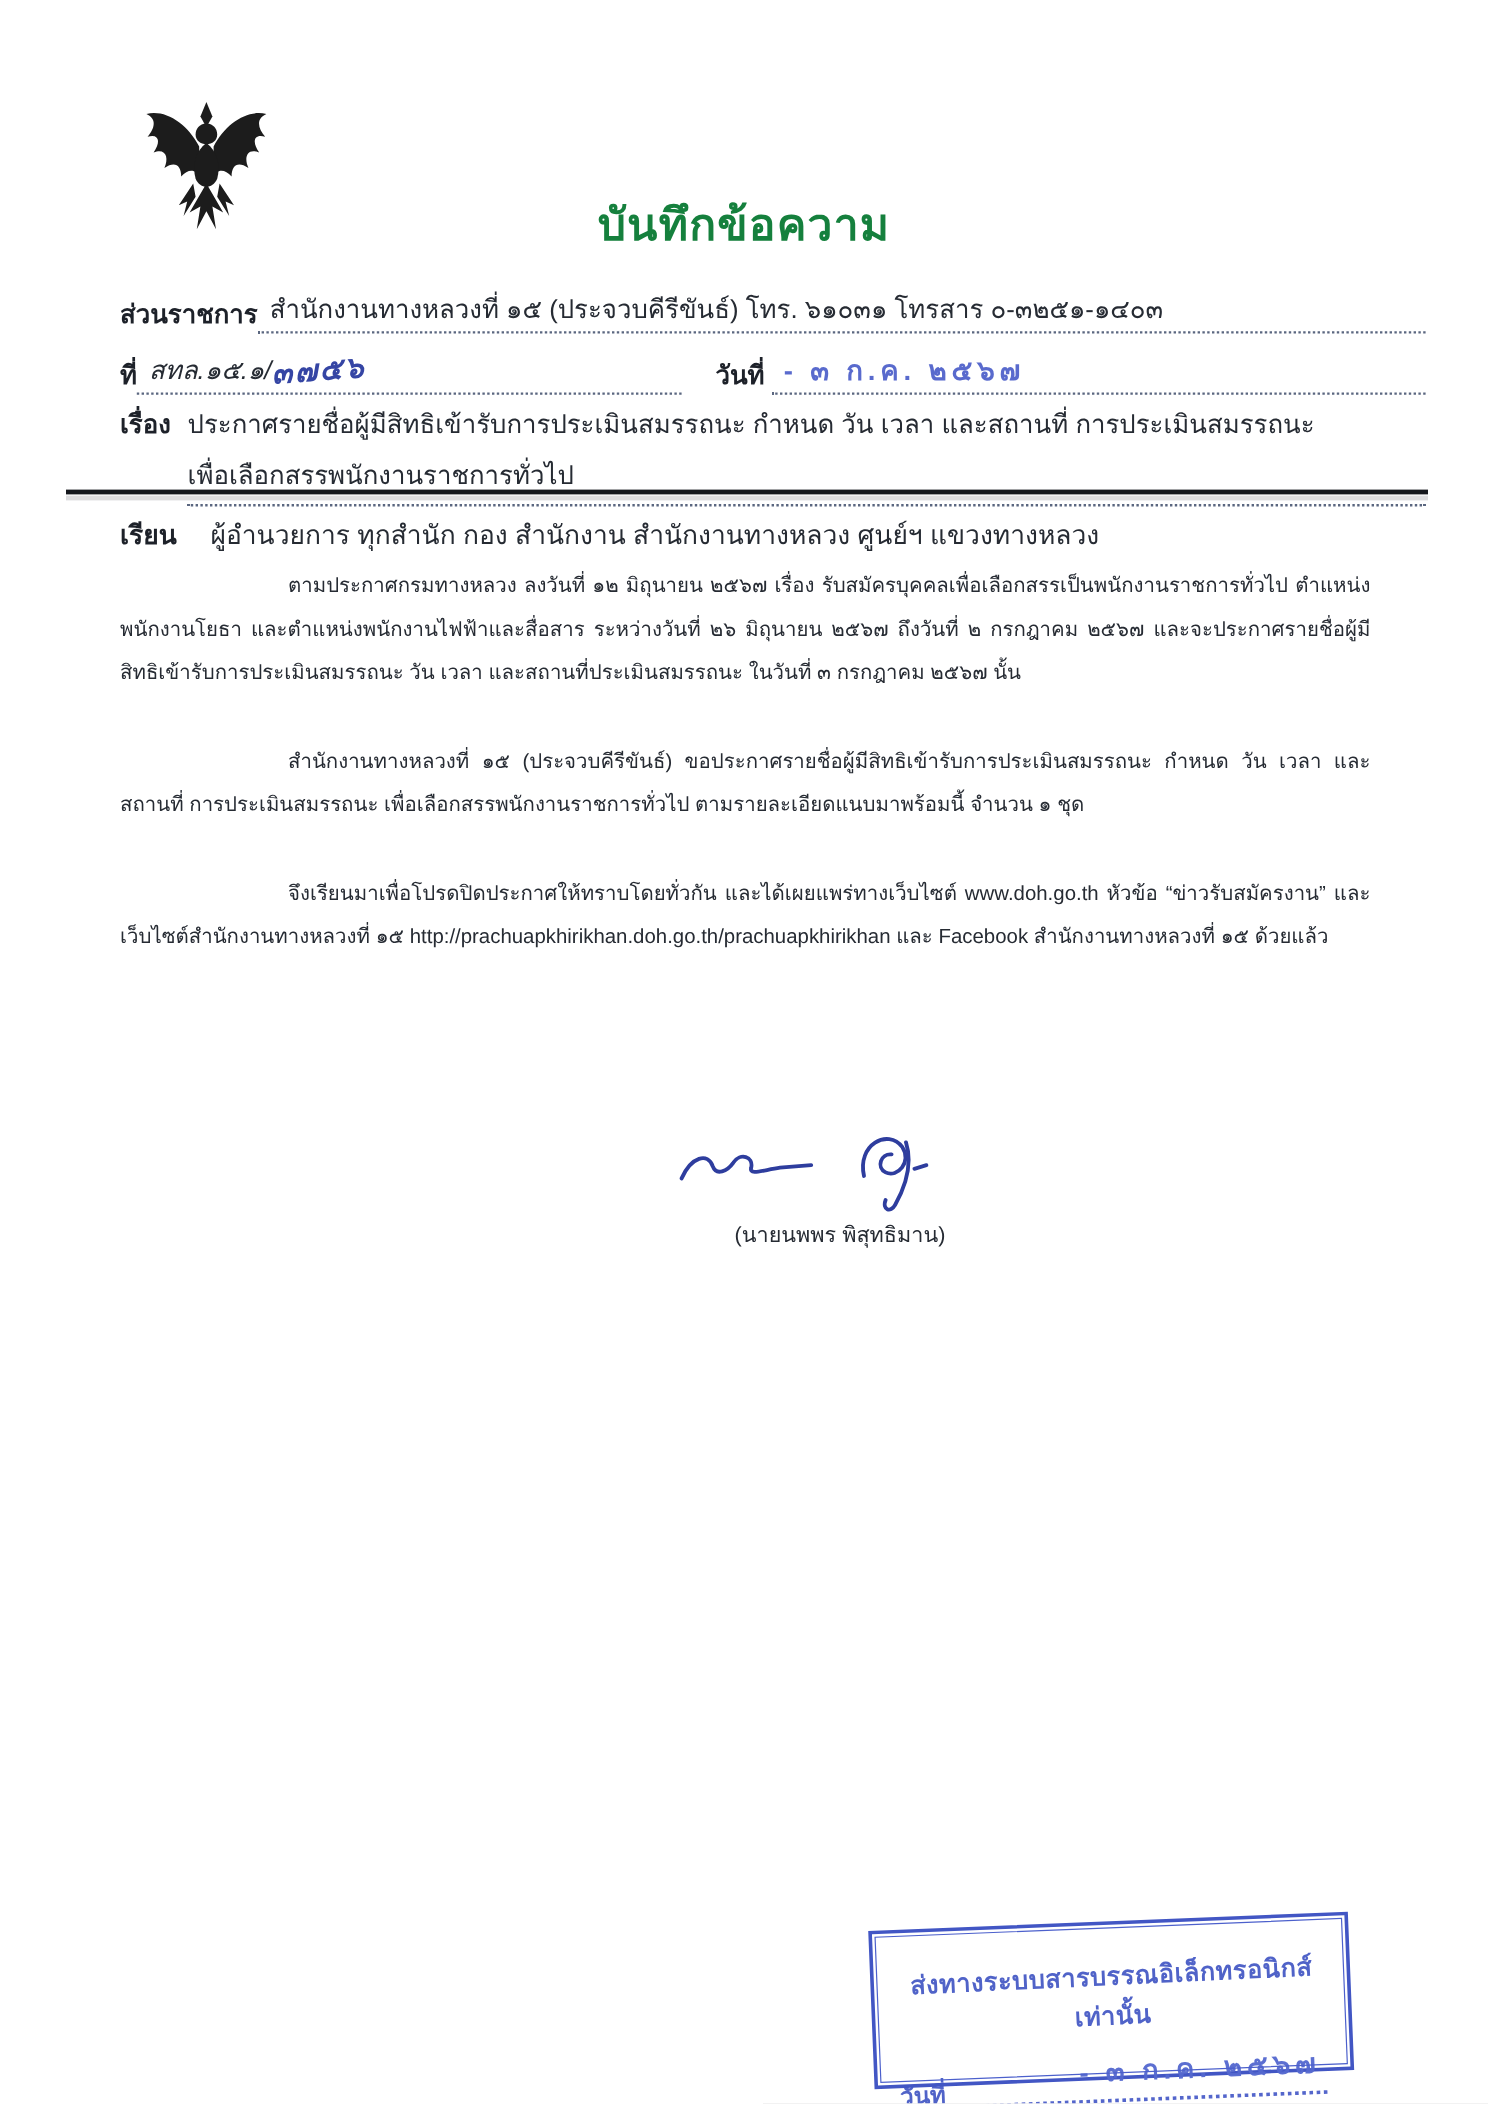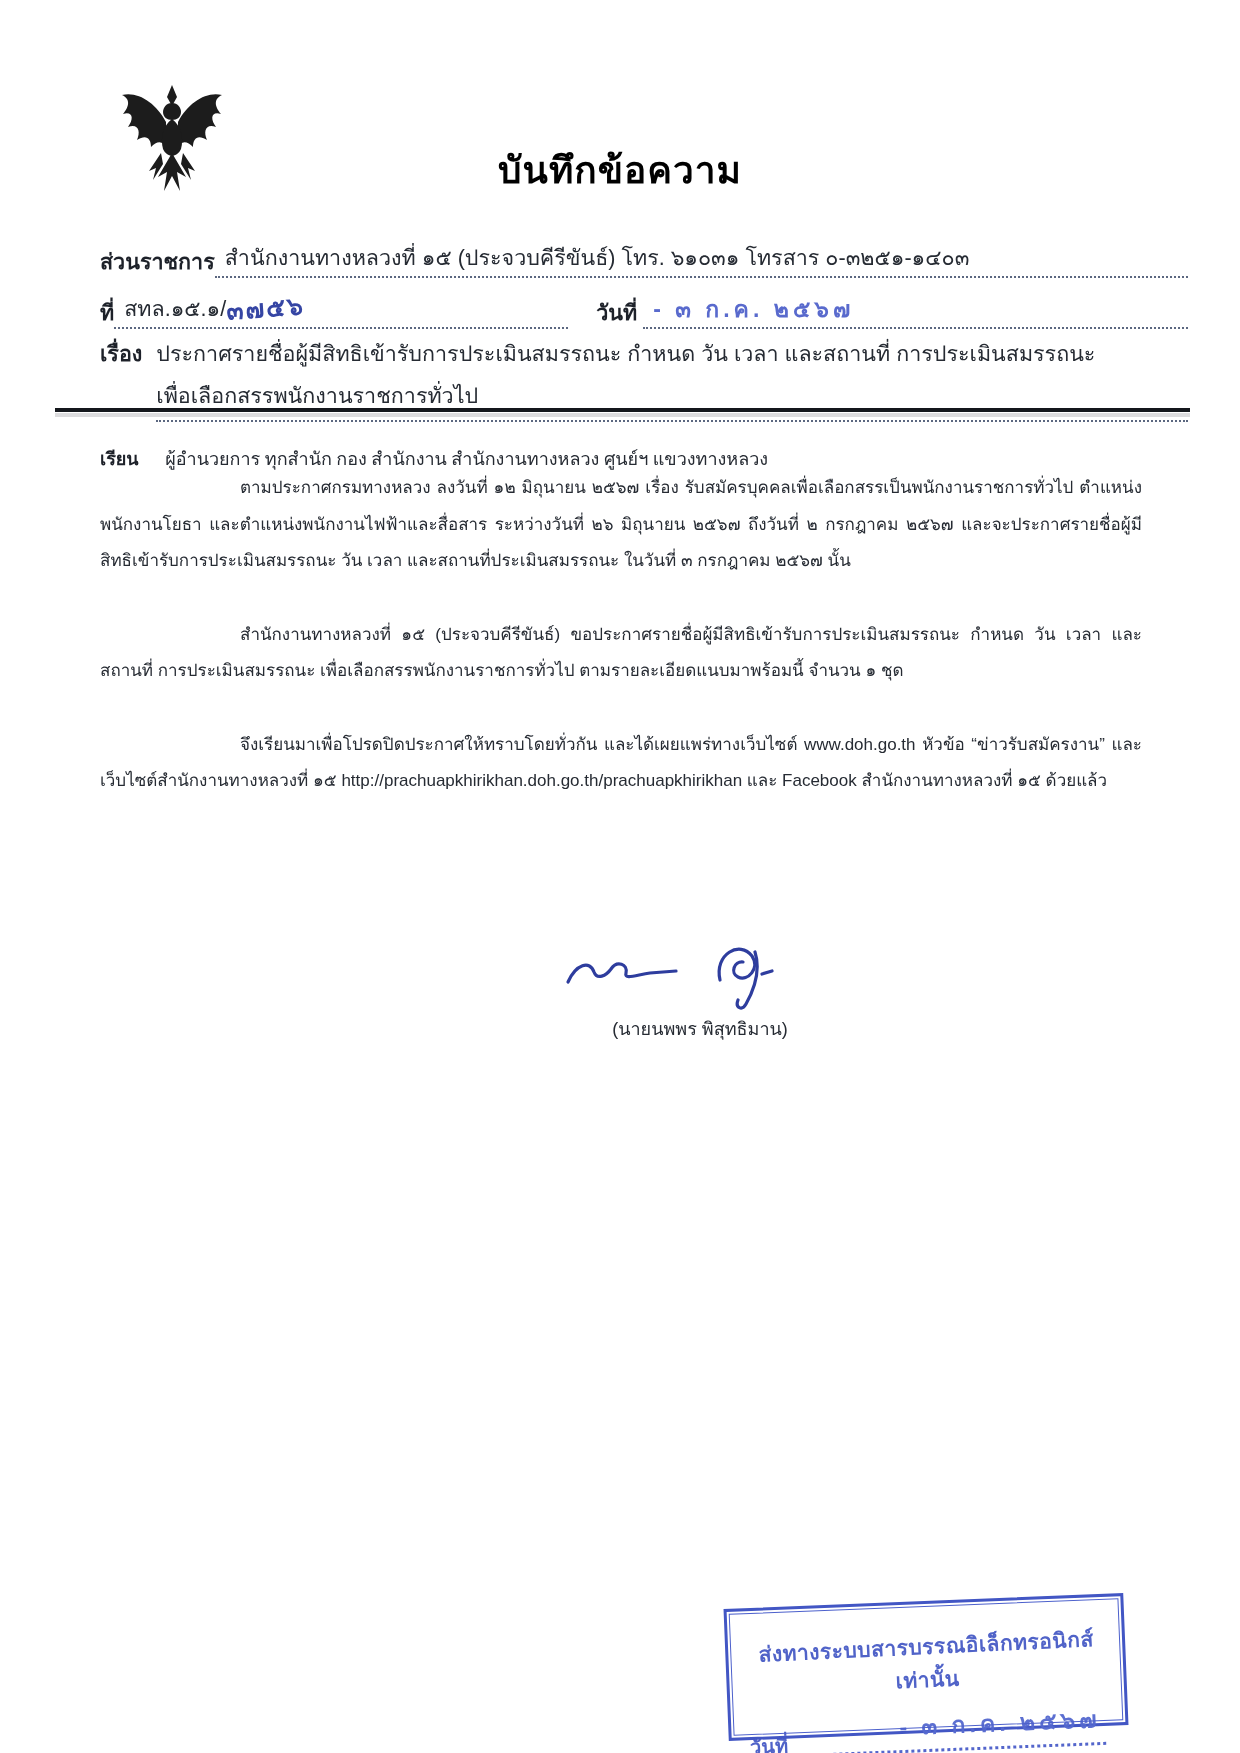--- a/index.html
+++ b/index.html
@@ -11,33 +11,33 @@
     font-family:"Liberation Sans",sans-serif;
     color:#262b33;
     overflow:hidden;
   }
   
   .emblem{position:absolute;left:112px;top:80px;width:120px;height:122px;}
   .emblem svg{width:100%;height:100%;}
   
   .doc-title{
     position:absolute;left:0;right:0;top:140px;
-    text-align:center;font-size:37px;font-weight:bold;color:#000000;
-    letter-spacing:1px;margin:0;
+    text-align:center;font-size:37px;font-weight:bold;color:#15803d;
+    letter-spacing:1px;margin:17px;
   }
   
   .hdr{position:absolute;left:100px;right:52px;top:240px;font-size:21.5px;}
   .hrow{display:flex;align-items:flex-end;margin-bottom:7px;}
   .lbl{font-weight:bold;color:#1d2129;white-space:nowrap;}
   .dotfield{
     flex:1;display:flex;align-items:flex-end;
     border-bottom:2px dotted #5b6780;
     padding:0 4px 2px 10px;min-height:30px;
   }
-  .row-number .numfield{flex:0 0 440px;}
+  .row-number .numfield{flex:0 0 440px;font-style:italic;}
   .row-number .datelabel{margin-left:28px;margin-right:6px;}
   .hand-ink{
     color:#3545a4;font-size:25px;font-weight:bold;
     display:inline-block;transform:rotate(-4deg) translateY(3px);
     letter-spacing:2px;
   }
   .stamp-ink{
     color:#4b5ec9;font-weight:bold;font-size:23px;letter-spacing:4px;
     display:inline-block;transform:translateY(2px);opacity:.92;
   }
@@ -47,23 +47,22 @@
   .subject-lines .l2{
     border-bottom:2px dotted #5b6780;padding-bottom:8px;
   }
   
   .rule{
     position:absolute;left:55px;right:50px;top:408px;height:4px;
     background:#14171c;box-shadow:0 5px 0 rgba(60,60,70,.18);
   }
   
   .salutation{
-    position:absolute;left:100px;right:100px;top:444px;
-    font-size:18px;
-    font-family:Liberation Serif, serif;
+    position:absolute;left:100px;right:100px;top:428px;
+    font-size:22px;
   }
   .salutation .lbl{margin-right:22px;}
   .bodytext{position:absolute;left:100px;right:98px;top:470px;font-size:17px;}
   .para{
     margin:0 0 37px 0;line-height:36.5px;
     text-indent:140px;text-align:justify;
   }
   
   .sig-block{
     position:absolute;left:455px;top:930px;width:490px;

